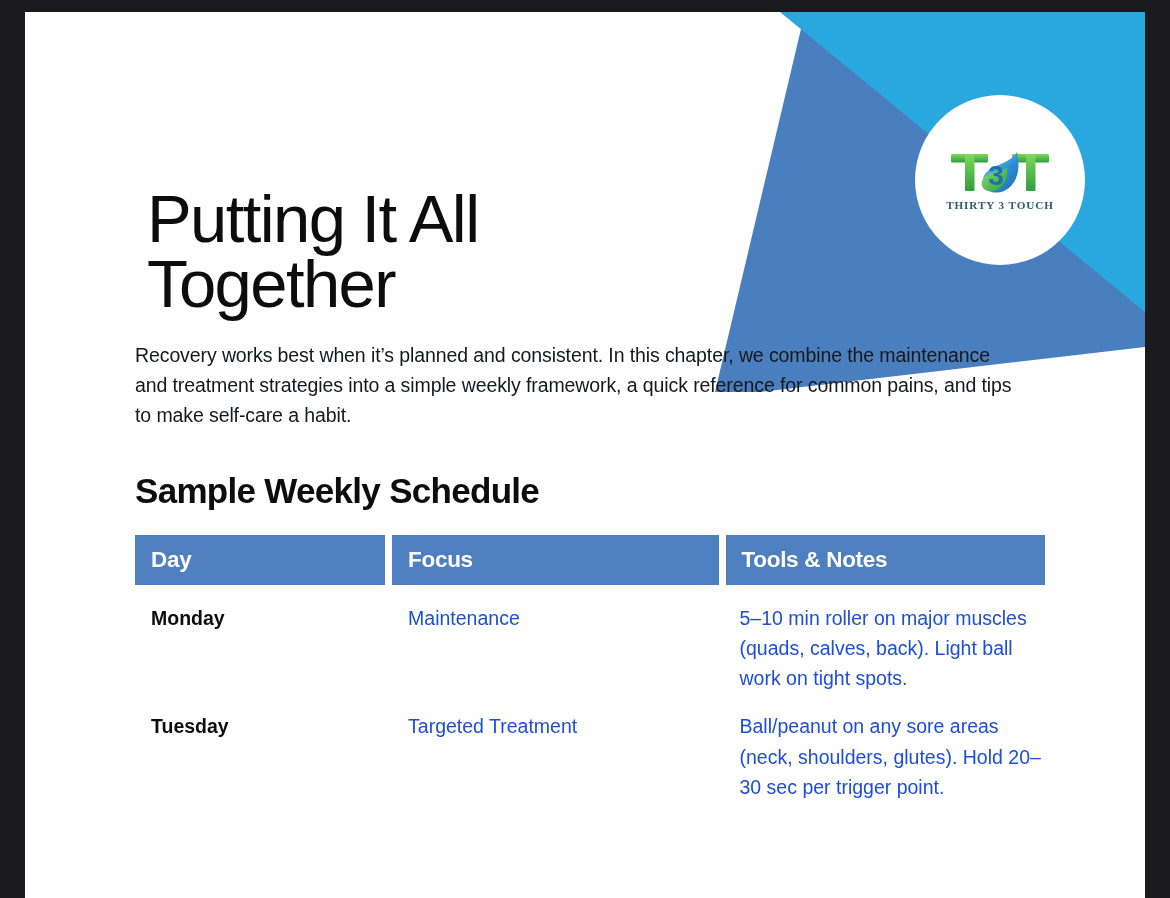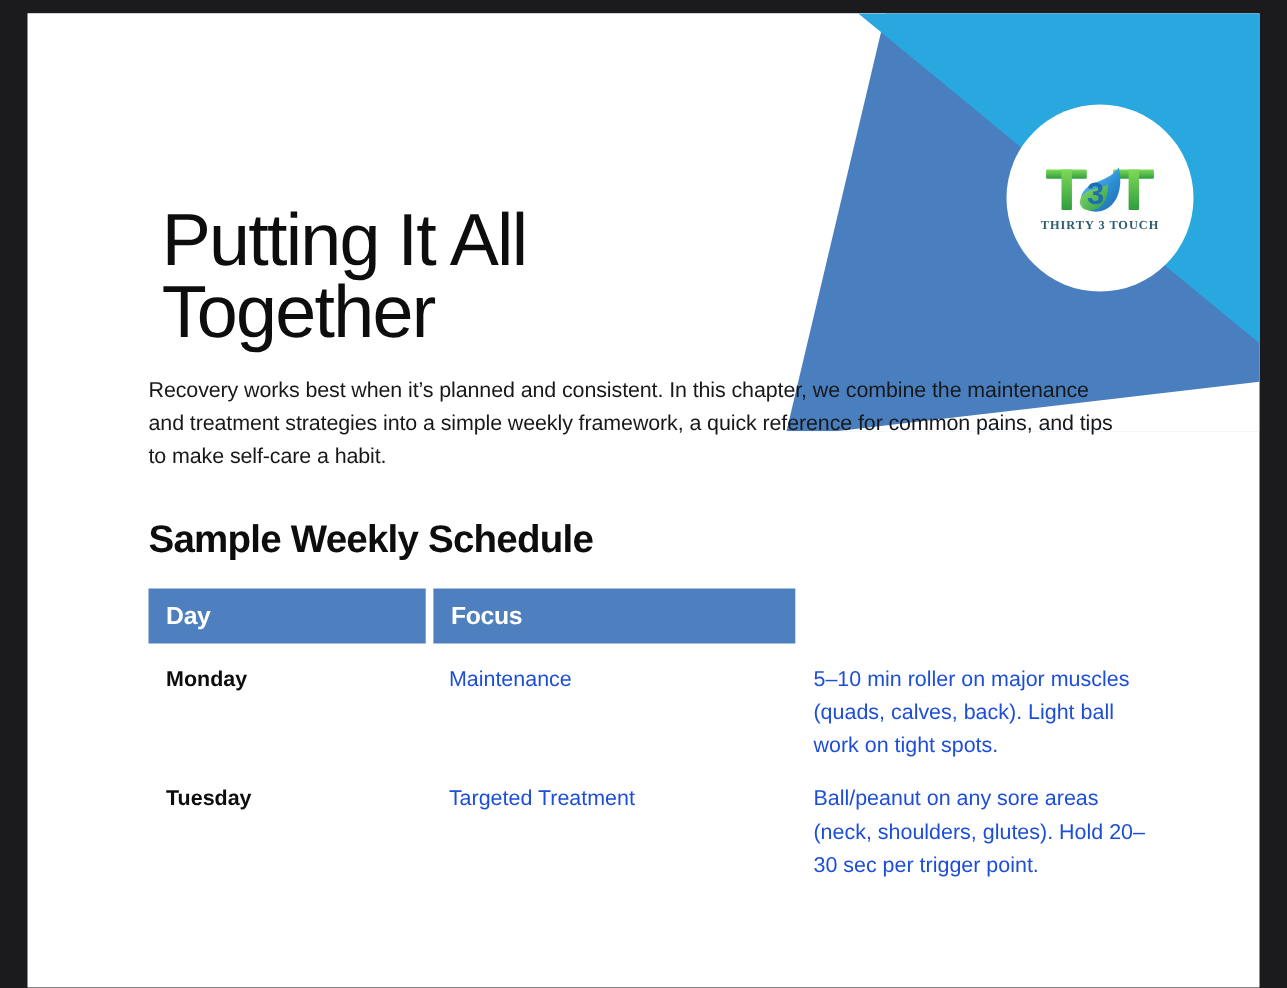--- a/index.html
+++ b/index.html
@@ -112,20 +112,21 @@
   }
 
   
   .schedule {
     margin-top: 24px;
     width: 910px;
   }
   .thead {
     display: flex;
     gap: 7px;
+    justify-content: center;
   }
   .th {
     background: #4e80c0;
     color: #ffffff;
     font-size: 22.5px;
     font-weight: bold;
     letter-spacing: -0.3px;
     padding: 10px 0 10px 16px;
     box-sizing: border-box;
     height: 50px;
@@ -214,20 +215,21 @@
 
       <p class="intro">Recovery works best when it’s planned and consistent. In this chapter, we combine the maintenance and treatment strategies into a simple weekly framework, a quick reference for common pains, and tips to make self-care a habit.</p>
 
       <h2 class="section-title">Sample Weekly Schedule</h2>
 
       <div class="schedule">
 
         <div class="thead">
           <div class="th col-day">Day</div>
           <div class="th col-focus">Focus</div>
+          <div class="th col-tools">Tools &amp; Notes</div>
         </div>
 
         <div class="trow">
           <div class="td day col-day">Monday</div>
           <div class="td col-focus">Maintenance</div>
           <div class="td tools col-tools">5–10 min roller on major muscles (quads, calves, back). Light ball work on tight spots.</div>
         </div>
 
         <div class="trow">
           <div class="td day col-day">Tuesday</div>

